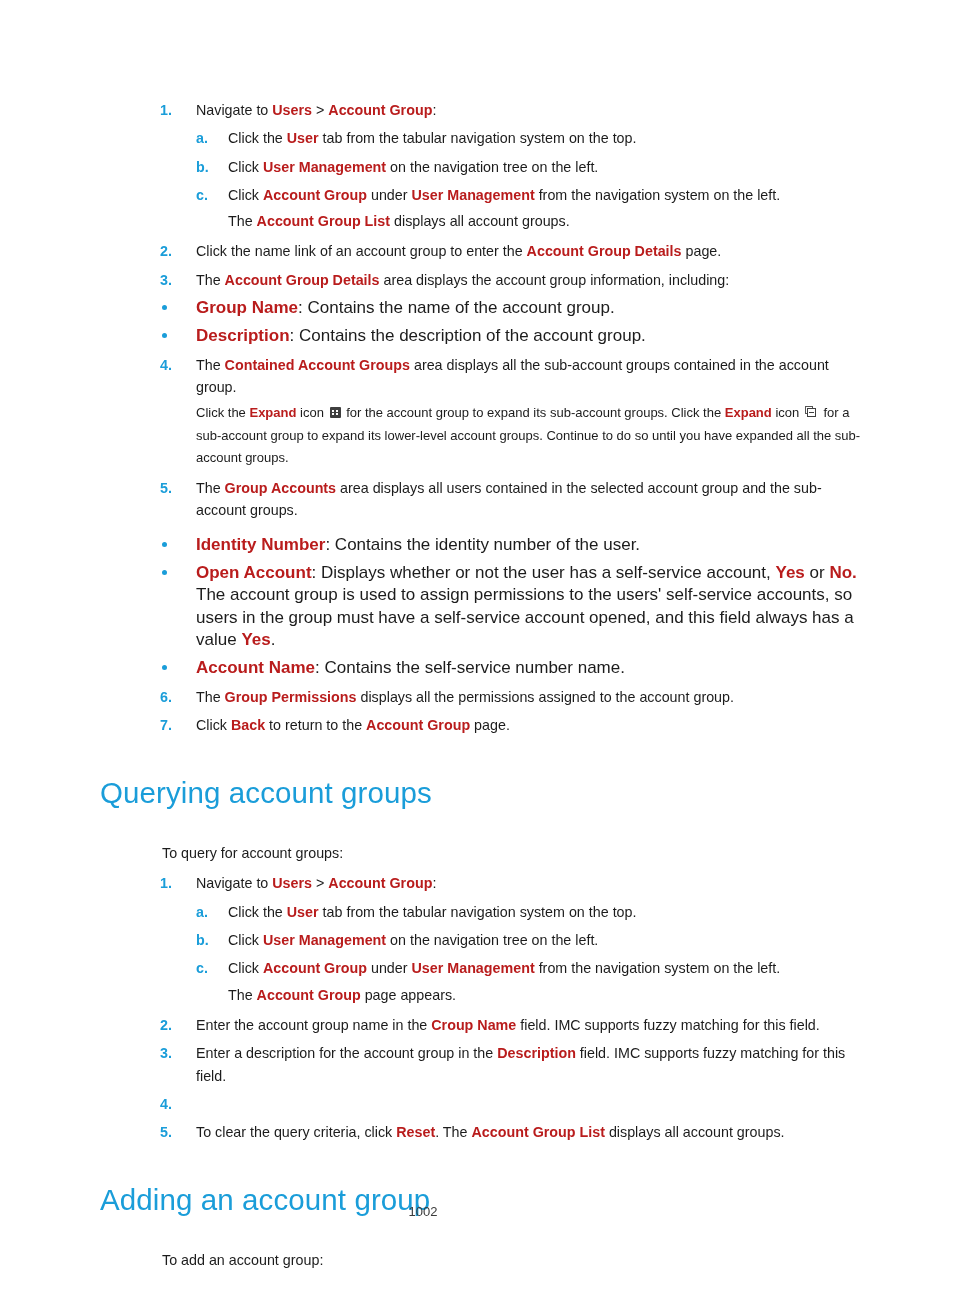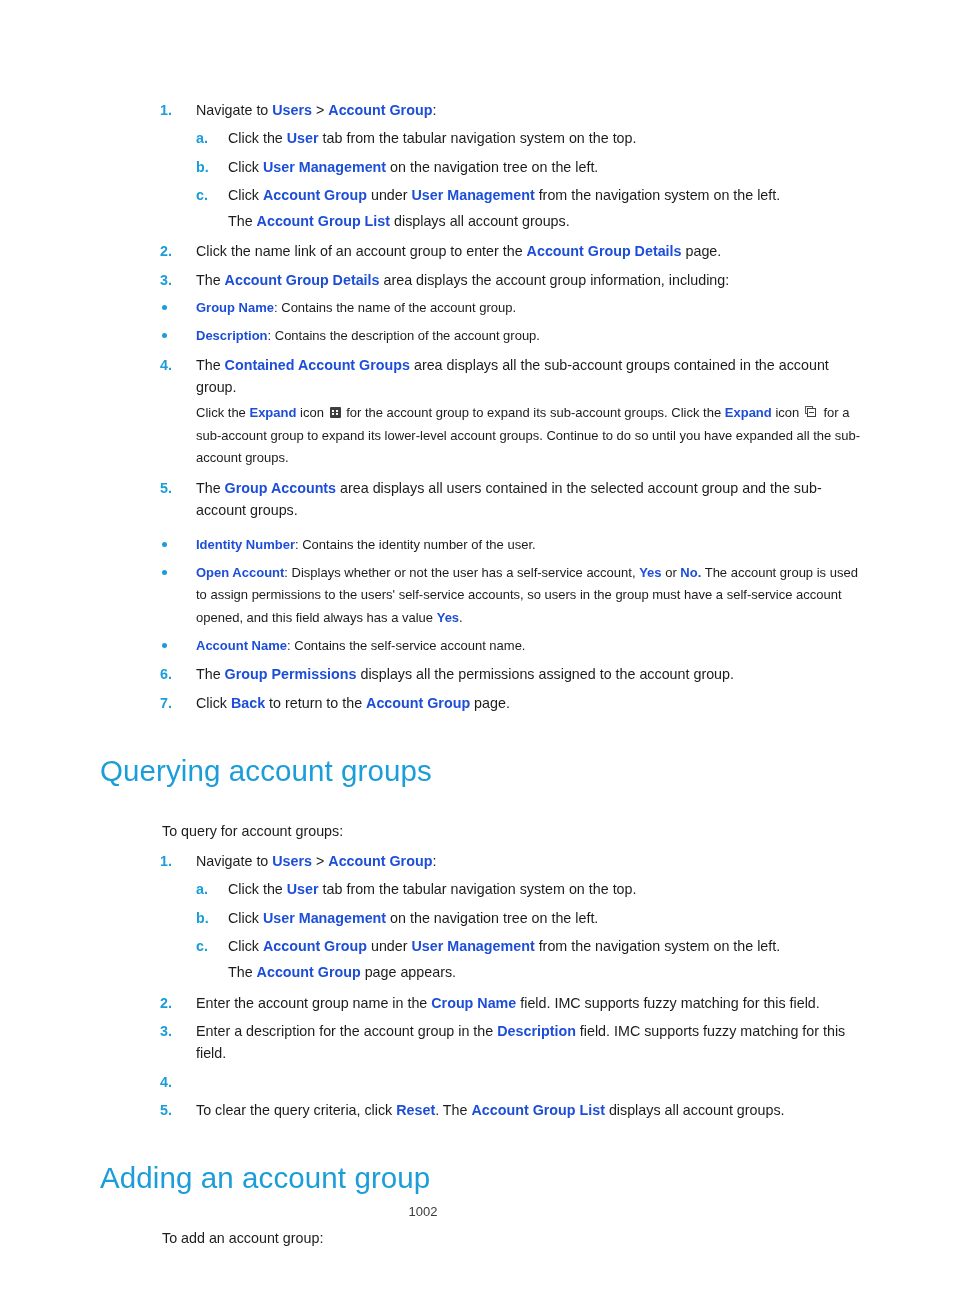--- a/index.html
+++ b/index.html
@@ -79,21 +79,21 @@
   .cont-step {
     padding: 0 89px 0 196px;
     font-size: 13px;
     line-height: 22.3px;
   }
 
   
   .bullet {
     position: relative;
     padding: 0 89px 0 196px;
-    font-size: 13px;
+    font-size: 17px;
     line-height: 22.3px;
     min-height: 22px;
   }
   .bullet > .dot {
     position: absolute;
     left: 162px;
     top: 8px;
     width: 5px;
     height: 5px;
     border-radius: 50%;
@@ -113,21 +113,21 @@
     padding: 0 0 0 88px;
     color: #1a9dd9;
     font-weight: normal;
     font-size: 29.5px;
     line-height: 34px;
     letter-spacing: 0.1px;
   }
 
   b, .b {
     font-weight: bold;
-    color: #1d4ed8;
+    color: #b91c1c;
   }
 
   
   .sp4  { height: 4px; }
   .sp6  { height: 6px; }
   .sp8  { height: 8px; }
   .sp20 { height: 20px; }
   .sp28 { height: 28px; }
 
   
@@ -281,21 +281,21 @@
     <div class="sp6"></div>
 
     <div class="bullet">
       <span class="dot"></span>
       <span><b>Open Account</b><span>: Displays whether or not the user has a self-service account, </span><b>Yes</b><span> or </span><b>No.</b><span> The account group is used to assign permissions to the users' self-service accounts, so users in the group must have a self-service account opened, and this field always has a value </span><b>Yes</b><span>.</span></span>
     </div>
     <div class="sp6"></div>
 
     <div class="bullet">
       <span class="dot"></span>
-      <span><b>Account Name</b><span>: Contains the self-service account name.</span></span>
+      <span><b>Account Name</b><span>: Contains the self-service number name.</span></span>
     </div>
     <div class="sp6"></div>
 
     <div class="step">
       <span class="marker">6.</span>
       <span><span>The </span><b>Group Permissions</b><span> displays all the permissions assigned to the account group.</span></span>
     </div>
     <div class="sp6"></div>
 
     <div class="step">

